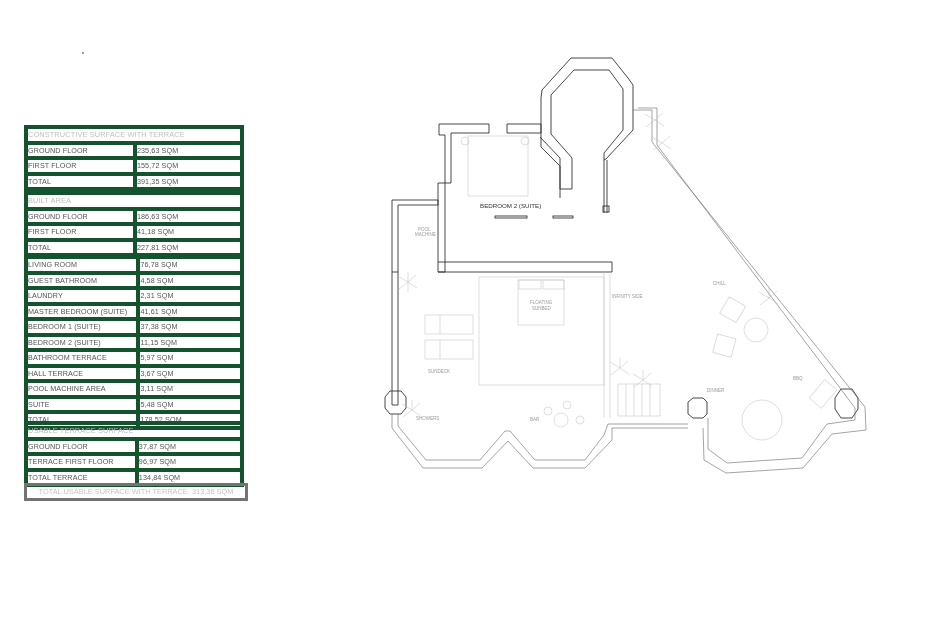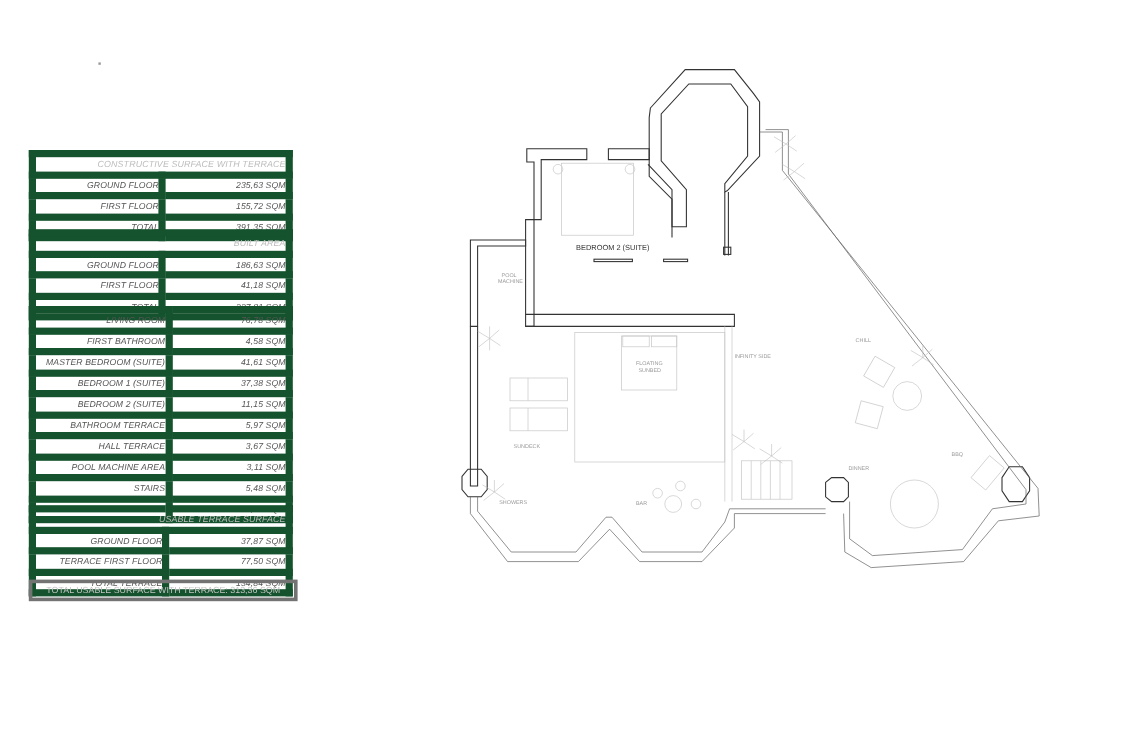--- a/index.html
+++ b/index.html
@@ -1,19 +1,19 @@
 <!DOCTYPE html>
 <html><head>
 <meta charset="utf-8">
 <style>
   html, body { margin:0; padding:0; background:#ffffff; }
   body { width:945px; height:625px; position:relative; overflow:hidden; font-family:"Liberation Sans", sans-serif; }
   .dot { position:absolute; left:82px; top:52px; width:2px; height:2px; background:#999; }
   .tbl { position:absolute; left:24px; width:220px; border-collapse:collapse; font-size:7.2px; color:#555; letter-spacing:0.1px; }
-  .tbl td { border:6px solid #14532d; height:11.5px; padding:0; text-align:right; line-height:11px; white-space:nowrap;font-style:italic; }
+  .tbl td { border:4px solid #14532d; height:11.5px; padding:0; text-align:left; line-height:11px; white-space:nowrap; }
   .tbl td.label { width:110px; }
   .tbl td.val { width:110px; }
   .tbl .hdr td { color:#bdbdbd; font-size:7.4px; }
   .total-box { position:absolute; left:24px; top:483px; width:218px; height:12px; border:3px solid #737373; color:#c4c4c4; font-size:7.4px; text-align:center; line-height:12px; }
   .plan { position:absolute; left:0; top:0; }
   .plan text { font-family:"Liberation Sans", sans-serif; fill:#9a9a9a; font-size:4.5px; }
   .plan text.dark { fill:#333; font-size:6.2px; }
 </style>
 </head>
 <body>
@@ -60,22 +60,26 @@
 </tbody>
   </table>
 
 <table class="tbl" style="top:255px">
   <tbody>
   <tr>
         <td class="label">LIVING ROOM</td>
         <td class="val">76,78 SQM</td>
       </tr>
   <tr>
-        <td class="label">FIRST BATHROOM</td>
+        <td class="label">GUEST BATHROOM</td>
         <td class="val">4,58 SQM</td>
+      </tr>
+  <tr>
+        <td class="label">LAUNDRY</td>
+        <td class="val">2,31 SQM</td>
       </tr>
   <tr>
         <td class="label">MASTER BEDROOM (SUITE)</td>
         <td class="val">41,61 SQM</td>
       </tr>
   <tr>
         <td class="label">BEDROOM 1 (SUITE)</td>
         <td class="val">37,38 SQM</td>
       </tr>
   <tr>
@@ -88,42 +92,42 @@
       </tr>
   <tr>
         <td class="label">HALL TERRACE</td>
         <td class="val">3,67 SQM</td>
       </tr>
   <tr>
         <td class="label">POOL MACHINE AREA</td>
         <td class="val">3,11 SQM</td>
       </tr>
   <tr>
-        <td class="label">STAIRS</td>
+        <td class="label">SUITE</td>
         <td class="val">5,48 SQM</td>
       </tr>
   <tr>
         <td class="label">TOTAL</td>
         <td class="val">178,52 SQM</td>
       </tr>
 </tbody>
   </table>
 
 <table class="tbl" style="top:421px">
   <tbody>
       <tr class="hdr">
         <td colspan="2">USABLE TERRACE SURFACE</td>
       </tr>
   <tr>
         <td class="label">GROUND FLOOR</td>
         <td class="val">37,87 SQM</td>
       </tr>
   <tr>
         <td class="label">TERRACE FIRST FLOOR</td>
-        <td class="val">77,50 SQM</td>
+        <td class="val">96,97 SQM</td>
       </tr>
   <tr>
         <td class="label">TOTAL TERRACE</td>
         <td class="val">134,84 SQM</td>
       </tr>
 </tbody>
   </table>
 
 <div class="total-box">TOTAL USABLE SURFACE WITH TERRACE: 313,36 SQM</div>
 

